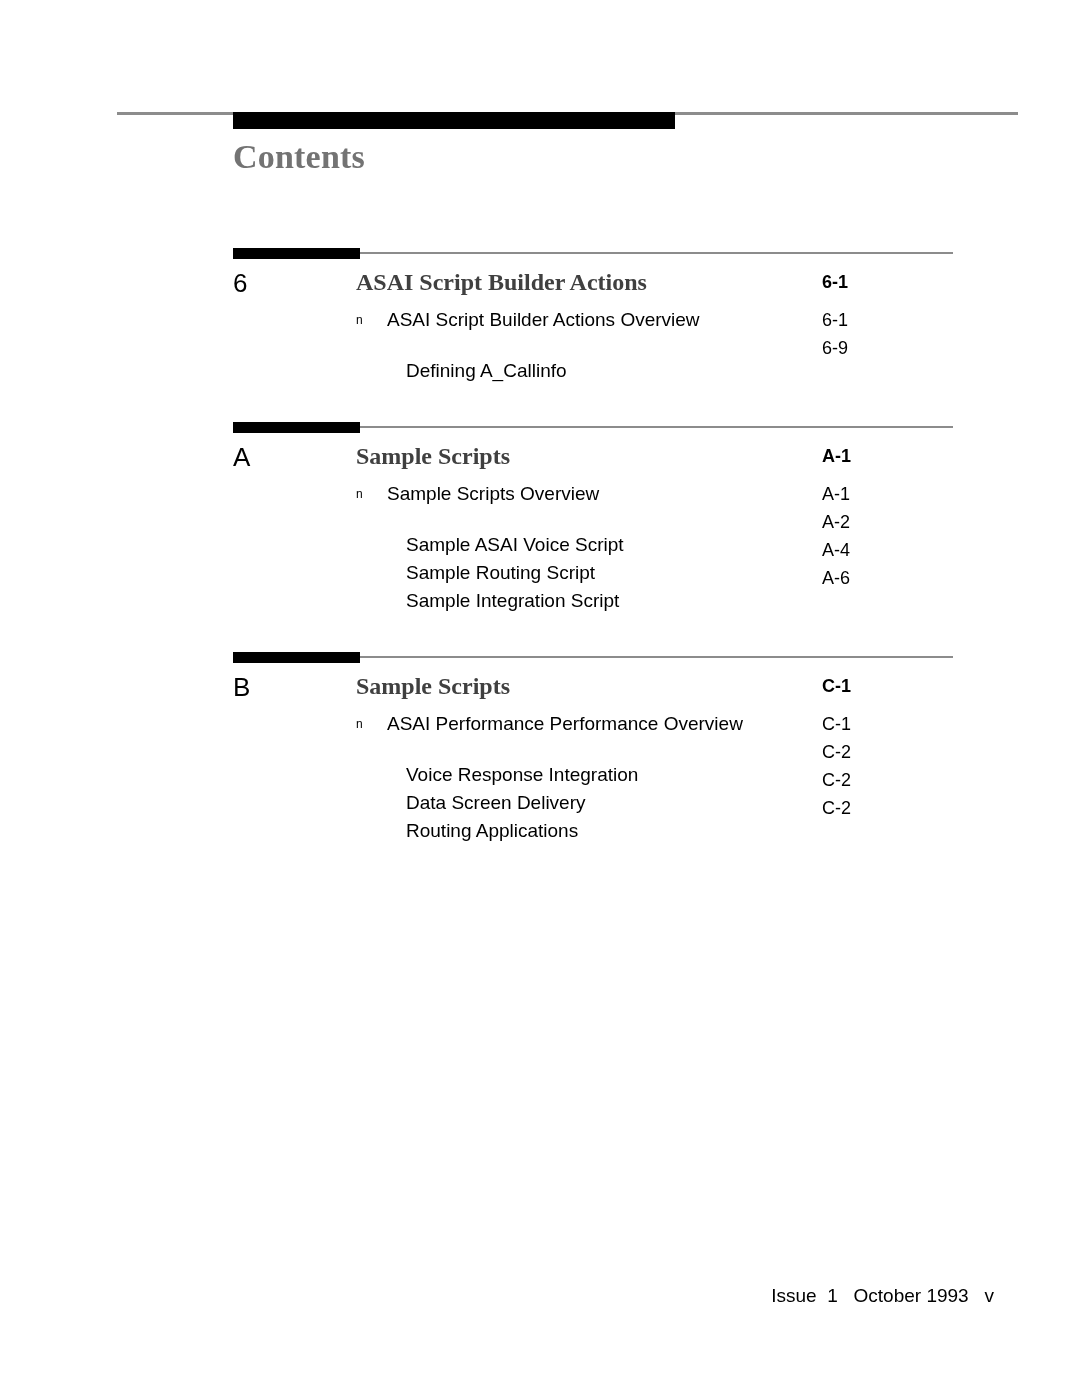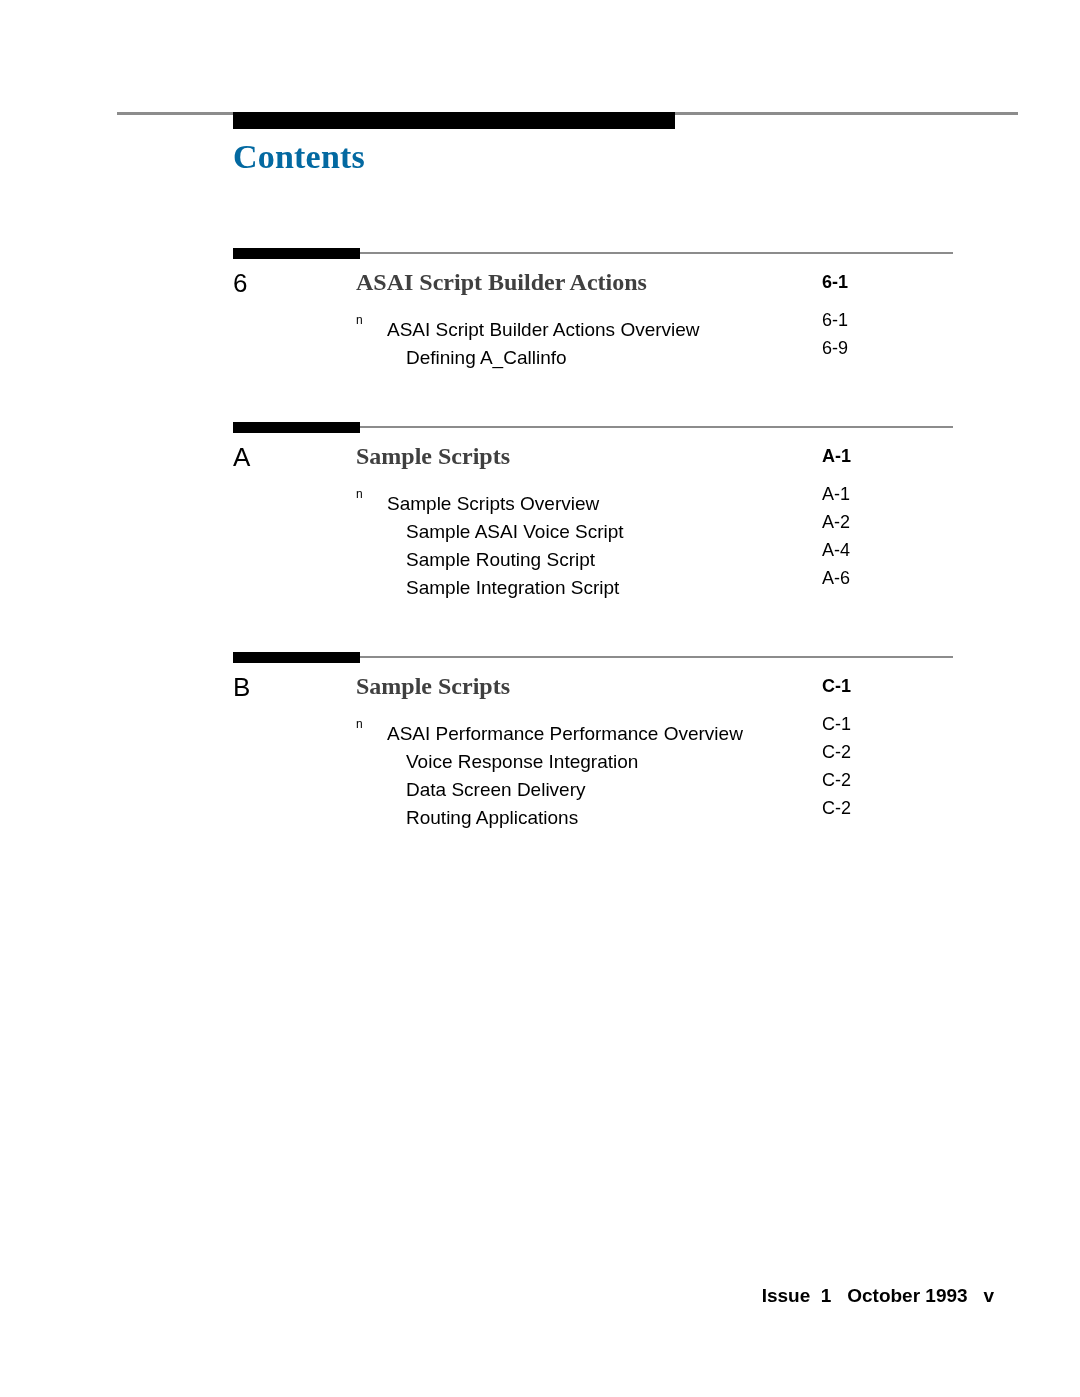--- a/index.html
+++ b/index.html
@@ -45,21 +45,21 @@
     background: #000000;
   }
   .page-title {
     position: absolute;
     left: 233px;
     top: 138px;
     font-family: "Liberation Serif", serif;
     font-weight: bold;
     font-size: 34px;
     letter-spacing: 0.2px;
-    color: #0369a1;
+    color: #737373;
     white-space: nowrap;
   }
 
   
   .toc {
     position: absolute;
     left: 0;
     top: 245px;
     width: 1080px;
   }
@@ -138,49 +138,48 @@
     position: absolute;
     left: 356px;
     top: 7px;
     font-family: "Liberation Sans", sans-serif;
     font-size: 12px;
     line-height: 1;
     color: #000000;
   }
   .entry-label {
     position: absolute;
-    top: 12px;
+    top: 2px;
     font-family: "Liberation Sans", sans-serif;
     font-size: 19px;
     line-height: 1.2;
     color: #000000;
     white-space: nowrap;
   }
   .entry.level-1 .entry-label { left: 387px; }
-  .entry.level-2 .entry-label { left: 406px; }
+  .entry.level-2 .entry-label { left: 406px; margin-top: 23px; }
   .entry-page {
     position: absolute;
     left: 822px;
     top: 3px;
     font-family: "Liberation Sans", sans-serif;
     font-size: 18px;
     line-height: 1.2;
     color: #000000;
   }
 
   
   .page-footer {
     position: absolute;
     left: 0;
     top: 1285px;
     width: 1080px;
     text-align: right;
     padding-right: 86px;
     box-sizing: border-box;
-    font-weight: bold;
   }
   .footer-text {
     font-family: "Liberation Sans", sans-serif;
     font-size: 19px;
     color: #000000;
     white-space: pre;
   }
 </style>
 </head>
 <body>

